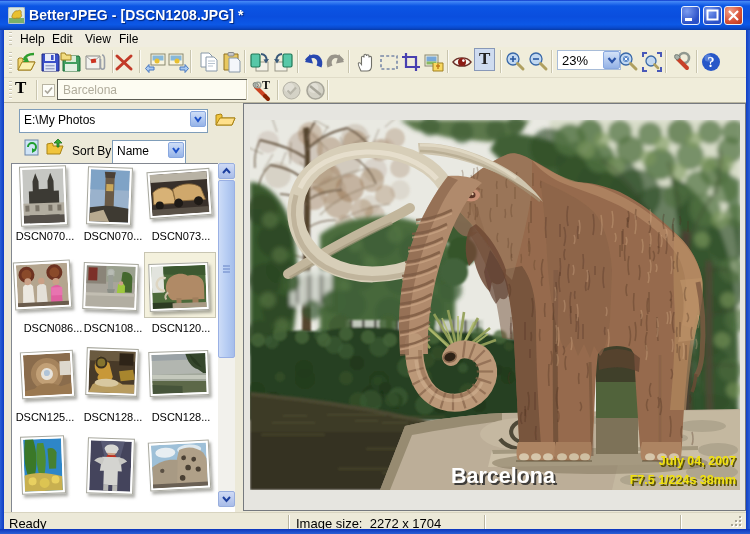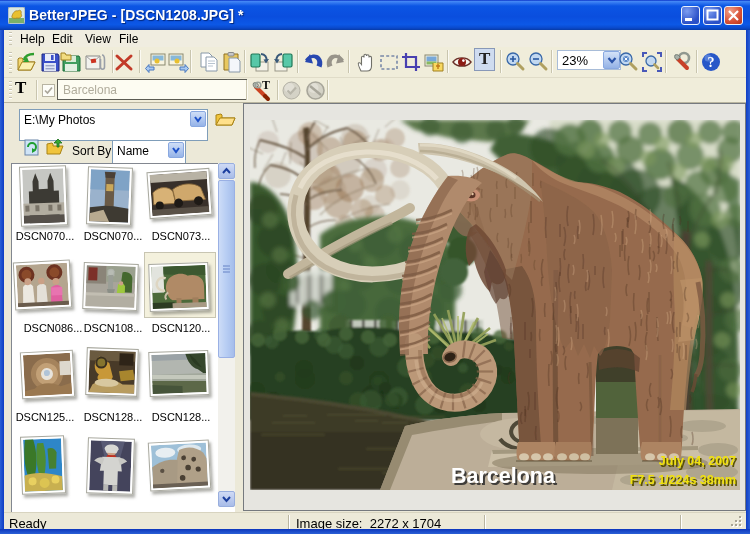--- a/index.html
+++ b/index.html
@@ -276,21 +276,21 @@
     <svg style="position:absolute;left:301px;top:2px" width="21" height="21" viewBox="0 0 21 21">
       <circle cx="10.5" cy="10.5" r="8.5" fill="#d4d2c6"></circle>
       <circle cx="8.5" cy="8" r="5" fill="#e2e0d6" opacity="0.9"></circle>
       <circle cx="10.5" cy="10.5" r="8.5" fill="none" stroke="#a8a69a" stroke-width="1.6"></circle>
       <path d="M5 6 L16 15" stroke="#a8a69a" stroke-width="2.4"></path>
     </svg>
     <div class="sep" style="left:323px;top:2px;height:20px;"></div>
   </div>
   <div id="lpanel">
 
-    <div style="position:absolute;left:15px;top:6px;width:189px;height:32px;background:#fff;border:1px solid #7f9db9;">
+    <div style="position:absolute;left:15px;top:6px;width:189px;height:24px;background:#fff;border:1px solid #7f9db9;">
       <span style="position:absolute;left:4px;top:3px;font-size:12px;">E:\My Photos</span>
       <div style="position:absolute;right:1px;top:1px;width:16px;height:16px;background:linear-gradient(180deg,#cfdef7,#95b3e8);border:1px solid #89a8e0;border-radius:2px;">
         <svg width="14" height="14">
             <path d="M4 5 L7 9 L10 5" fill="none" stroke="#1c50c8" stroke-width="2"></path>
           </svg>
       </div>
     </div>
     <div style="position:absolute;left:209px;top:6px;width:24px;height:21px;">
       <svg width="24" height="21" viewBox="0 0 24 21">
           <path d="M3 6 L3 16 L19 16 L22 9 L9 9 L9 6 L8 5 Z" fill="#f0c43c" stroke="#a98315" stroke-width="1"></path>

